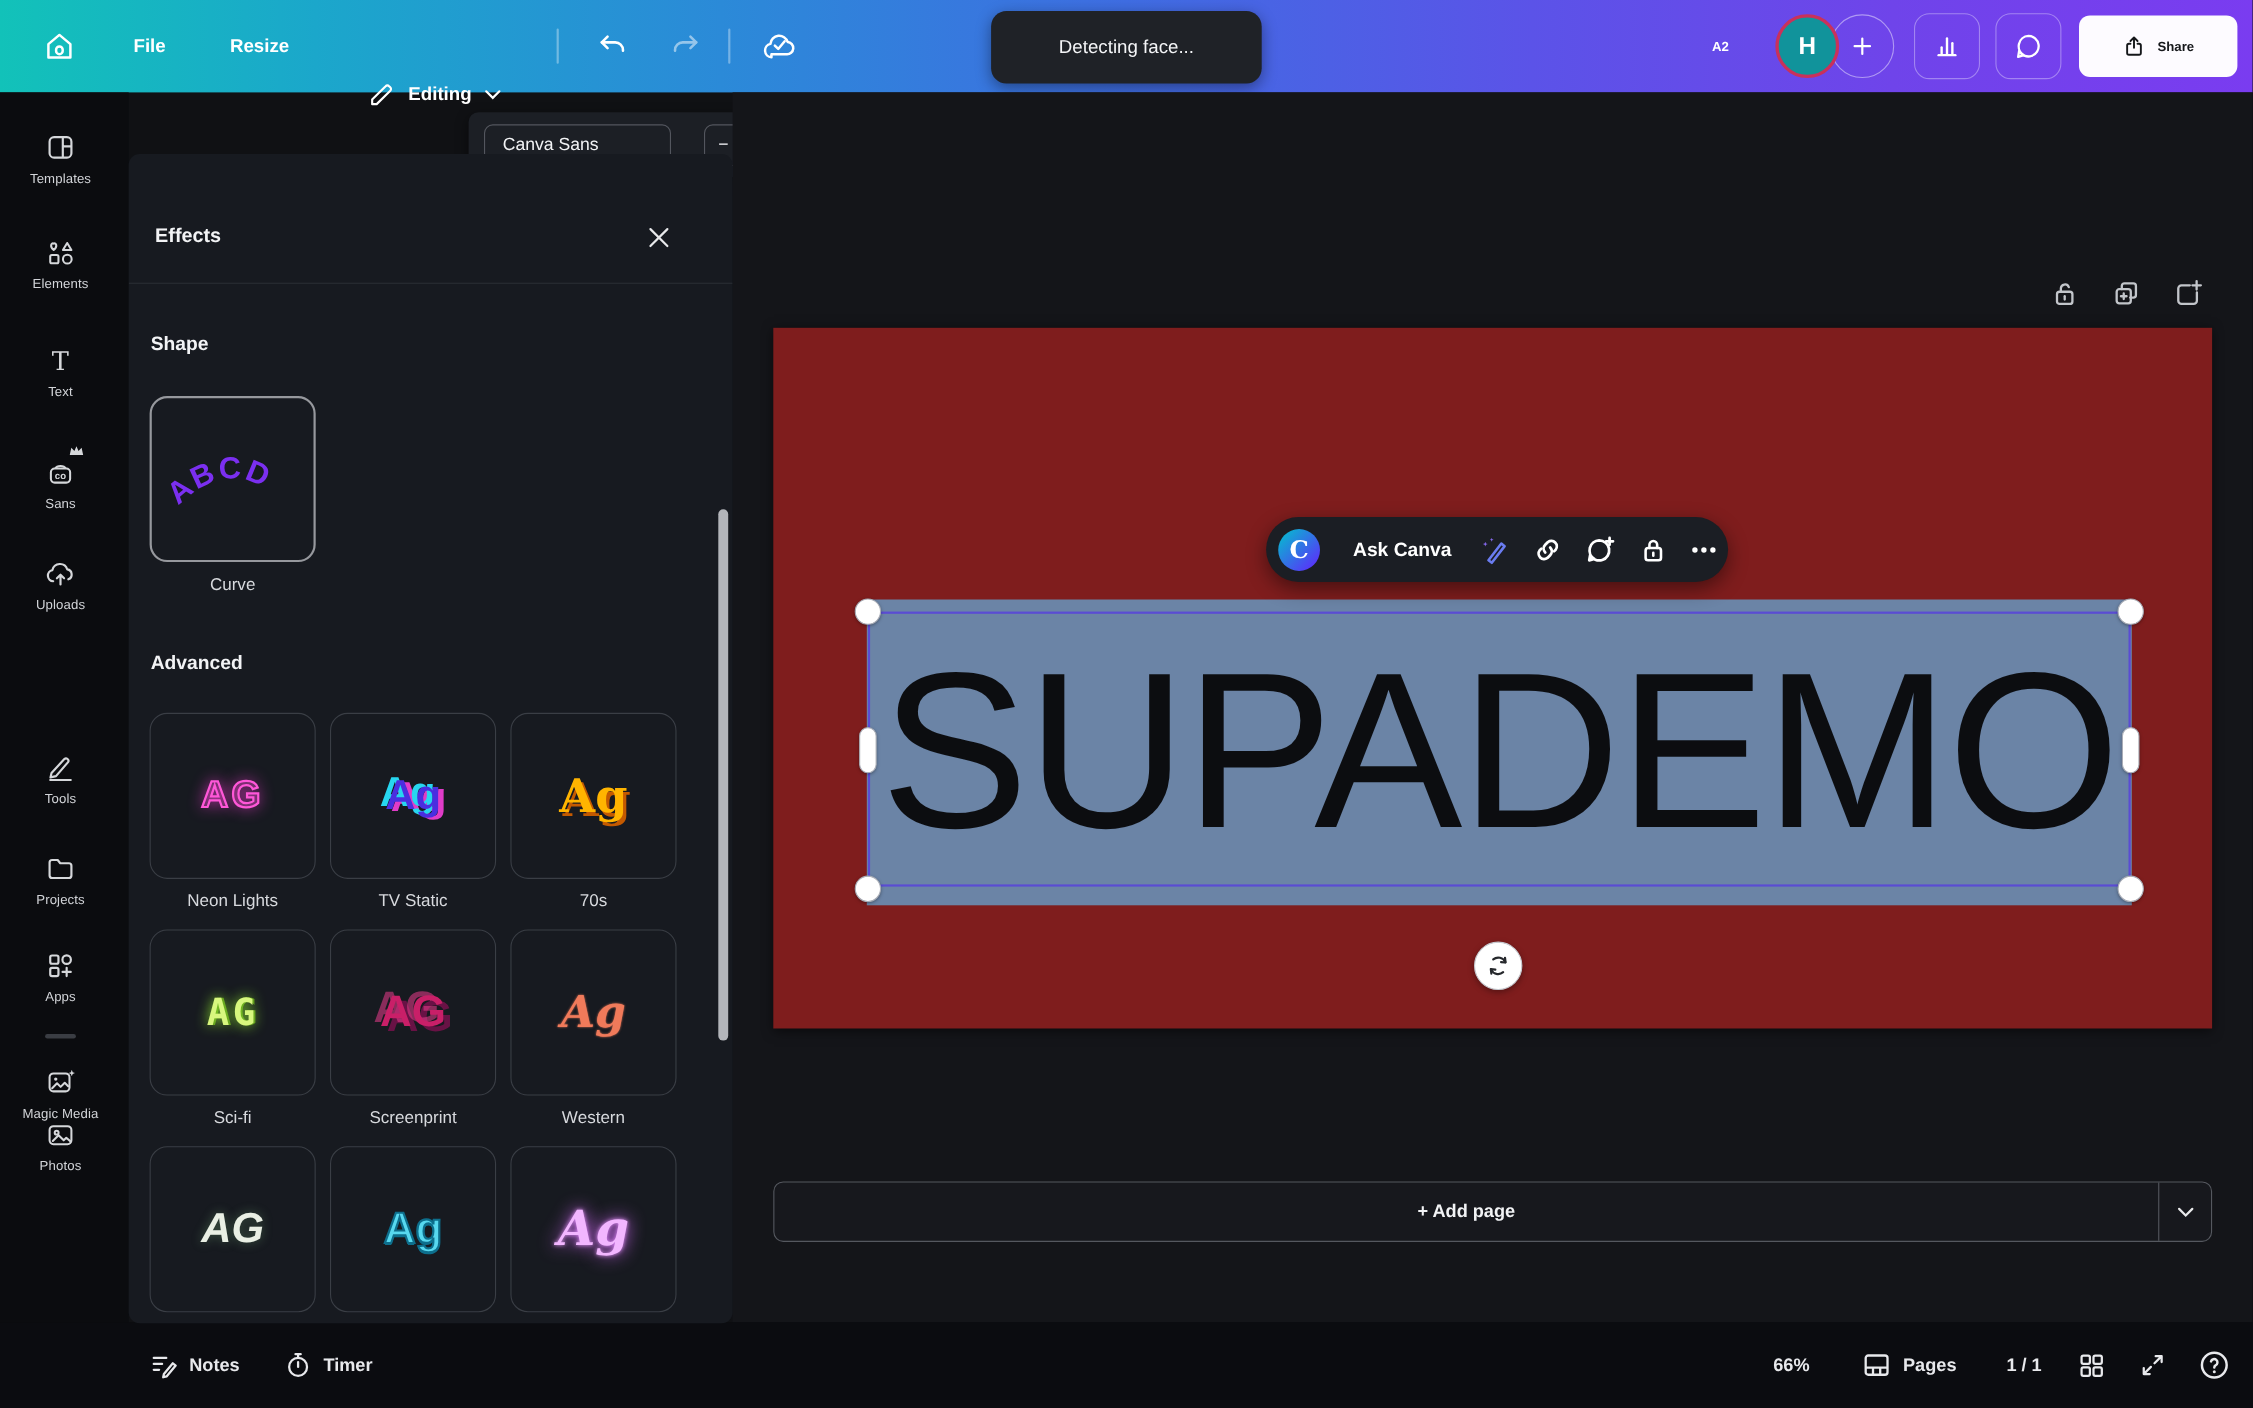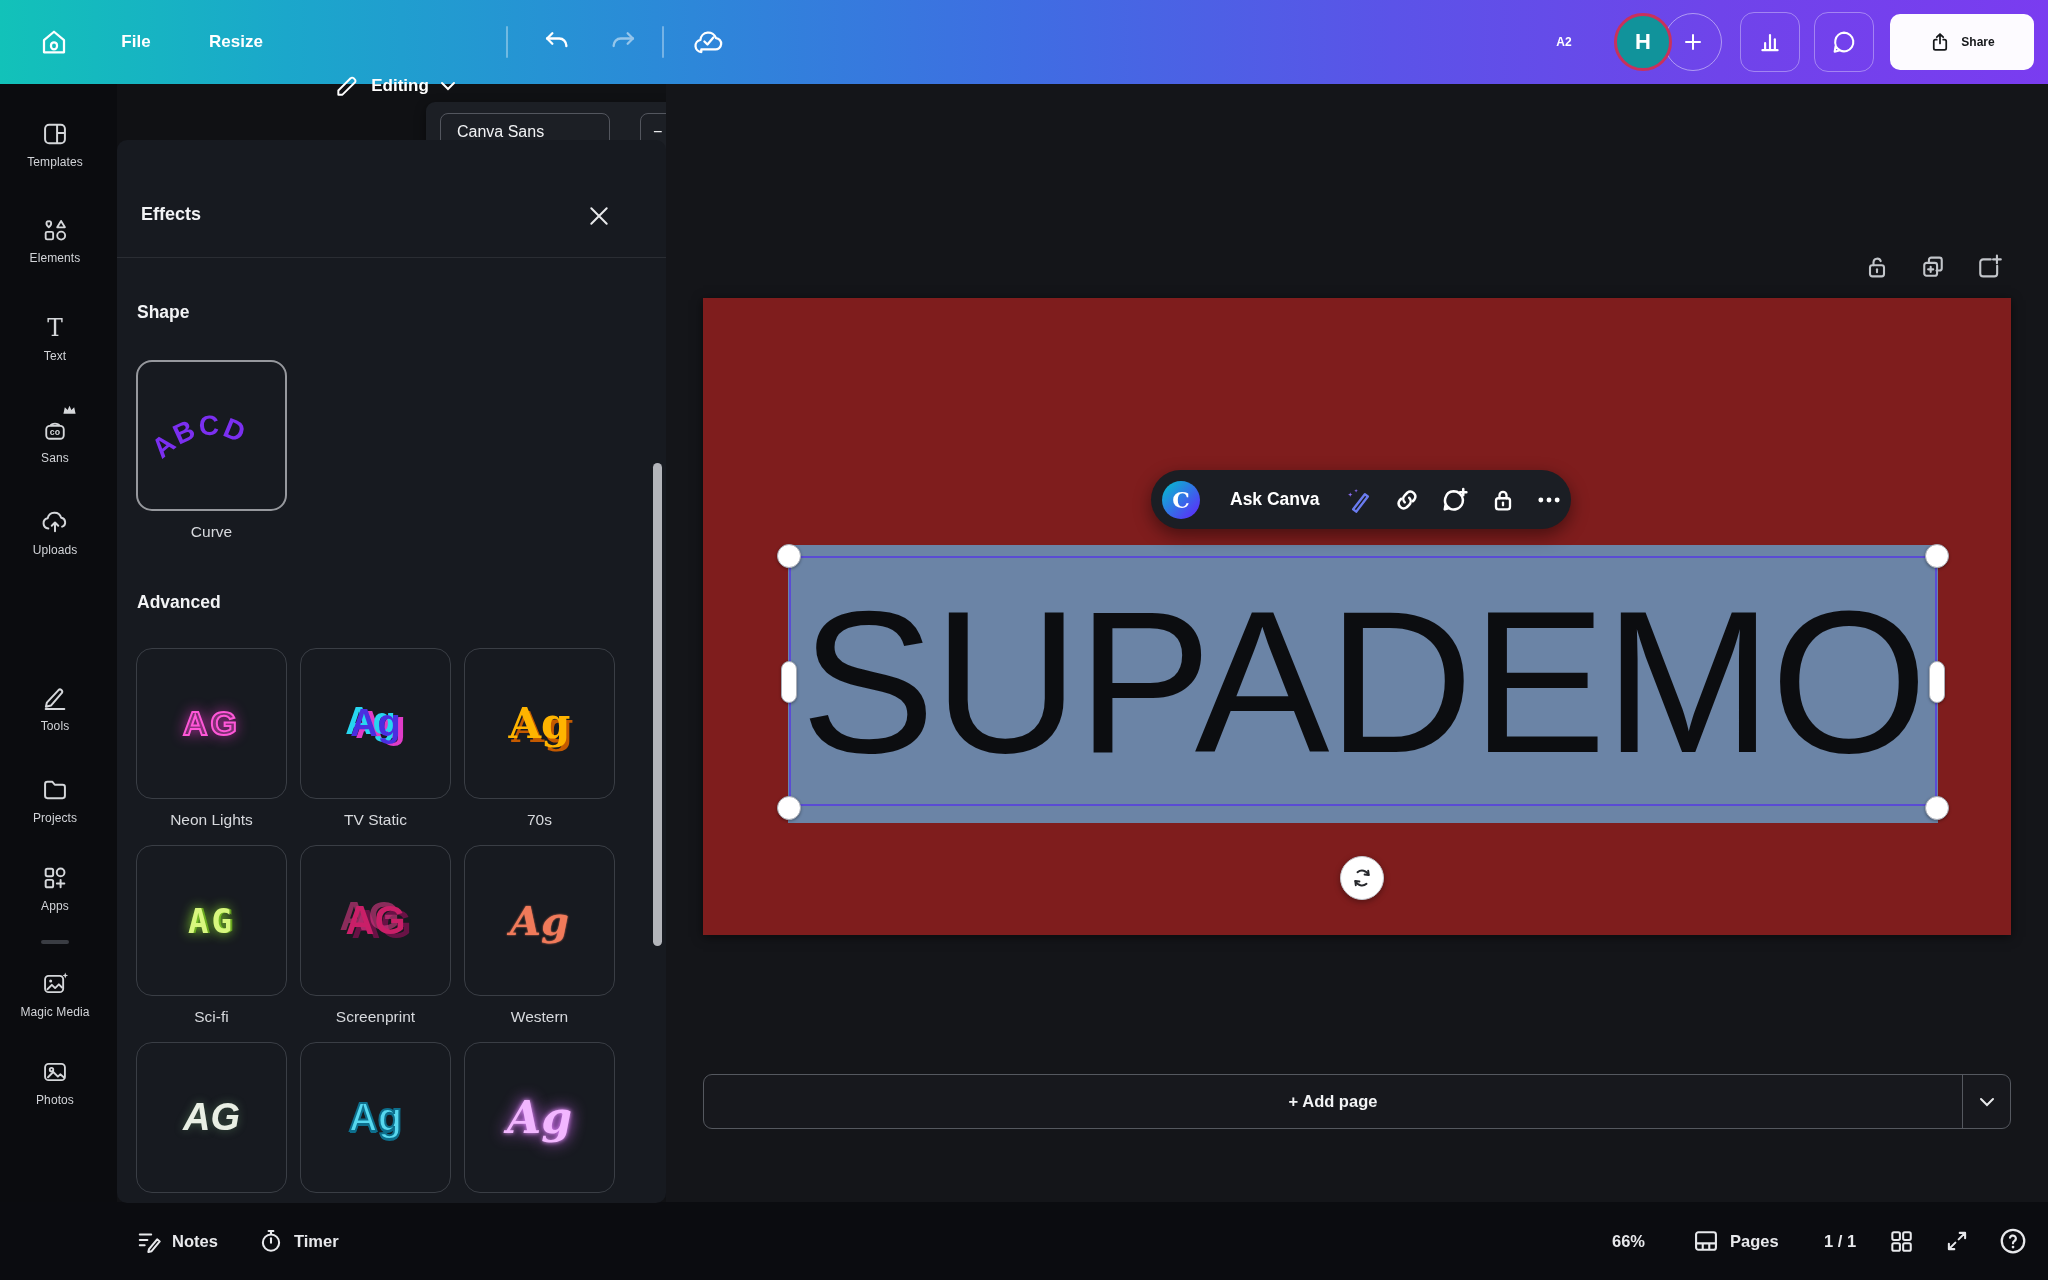--- a/index.html
+++ b/index.html
@@ -141,20 +141,23 @@
     </div>
     <div class="abs tb-div" style="left:662px;"></div>
     <div class="abs tb-item" style="left:682px;width:52px;">
       <span>
         <svg width="32" height="30" viewBox="0 0 24 22" fill="none" stroke="#fff" stroke-width="1.7" stroke-linecap="round" stroke-linejoin="round">
           <path d="M7 18.5 a4.6 4.6 0 0 1 -.7-9.1 A6 6 0 0 1 18 8.1 a4.2 4.2 0 0 1 -.7 8.4 H7 Z"></path>
           <path d="M9.3 10.6 11.6 12.9 16 7.6"></path>
         </svg>
       </span>
     </div>
+    <div id="toast" class="abs">
+      <span>Detecting face...</span>
+    </div>
     <div class="abs tb-item" style="left:1536px;width:56px;font-size:12px;">
       <span>A2</span>
     </div>
     <div id="add-member" class="abs">
       <span>
         <svg width="20" height="20" viewBox="0 0 20 20" stroke="#fff" stroke-width="2" stroke-linecap="round">
             <path d="M10 3 V17 M3 10 H17"></path>
           </svg>
       </span>
     </div>
@@ -354,21 +357,21 @@
       <span>
         <svg width="28" height="28" viewBox="0 0 24 24" fill="none" stroke="#d5d7da" stroke-width="1.6" stroke-linejoin="round" stroke-linecap="round">
           <rect x="3.5" y="5" width="15.5" height="14" rx="3"></rect>
           <circle cx="8.3" cy="9.4" r="1.3" fill="#d5d7da" stroke="none"></circle>
           <path d="M5.5 16.5 l3.8-3.8 2.8 2.8 3.2-3.2 2.7 2.7"></path>
           <path d="M20.8 2.2 l.7 1.8 1.8 .7 -1.8 .7 -.7 1.8 -.7 -1.8 -1.8 -.7 1.8 -.7 Z" fill="#d5d7da" stroke="none"></path>
         </svg>
       </span>
         <span>Magic Media</span>
     </div>
-    <div class="sb-item" style="top:974px;">
+    <div class="sb-item" style="top:934px;">
       <span>
         <svg width="28" height="28" viewBox="0 0 24 24" fill="none" stroke="#d5d7da" stroke-width="1.6" stroke-linejoin="round" stroke-linecap="round">
           <rect x="3.5" y="5" width="17" height="14" rx="3"></rect>
           <circle cx="9" cy="10" r="1.5"></circle>
           <path d="M6 16.5 l4.5-4.5 4 4 2-2 3.5 3"></path>
         </svg>
       </span>
         <span>Photos</span>
     </div>
 

